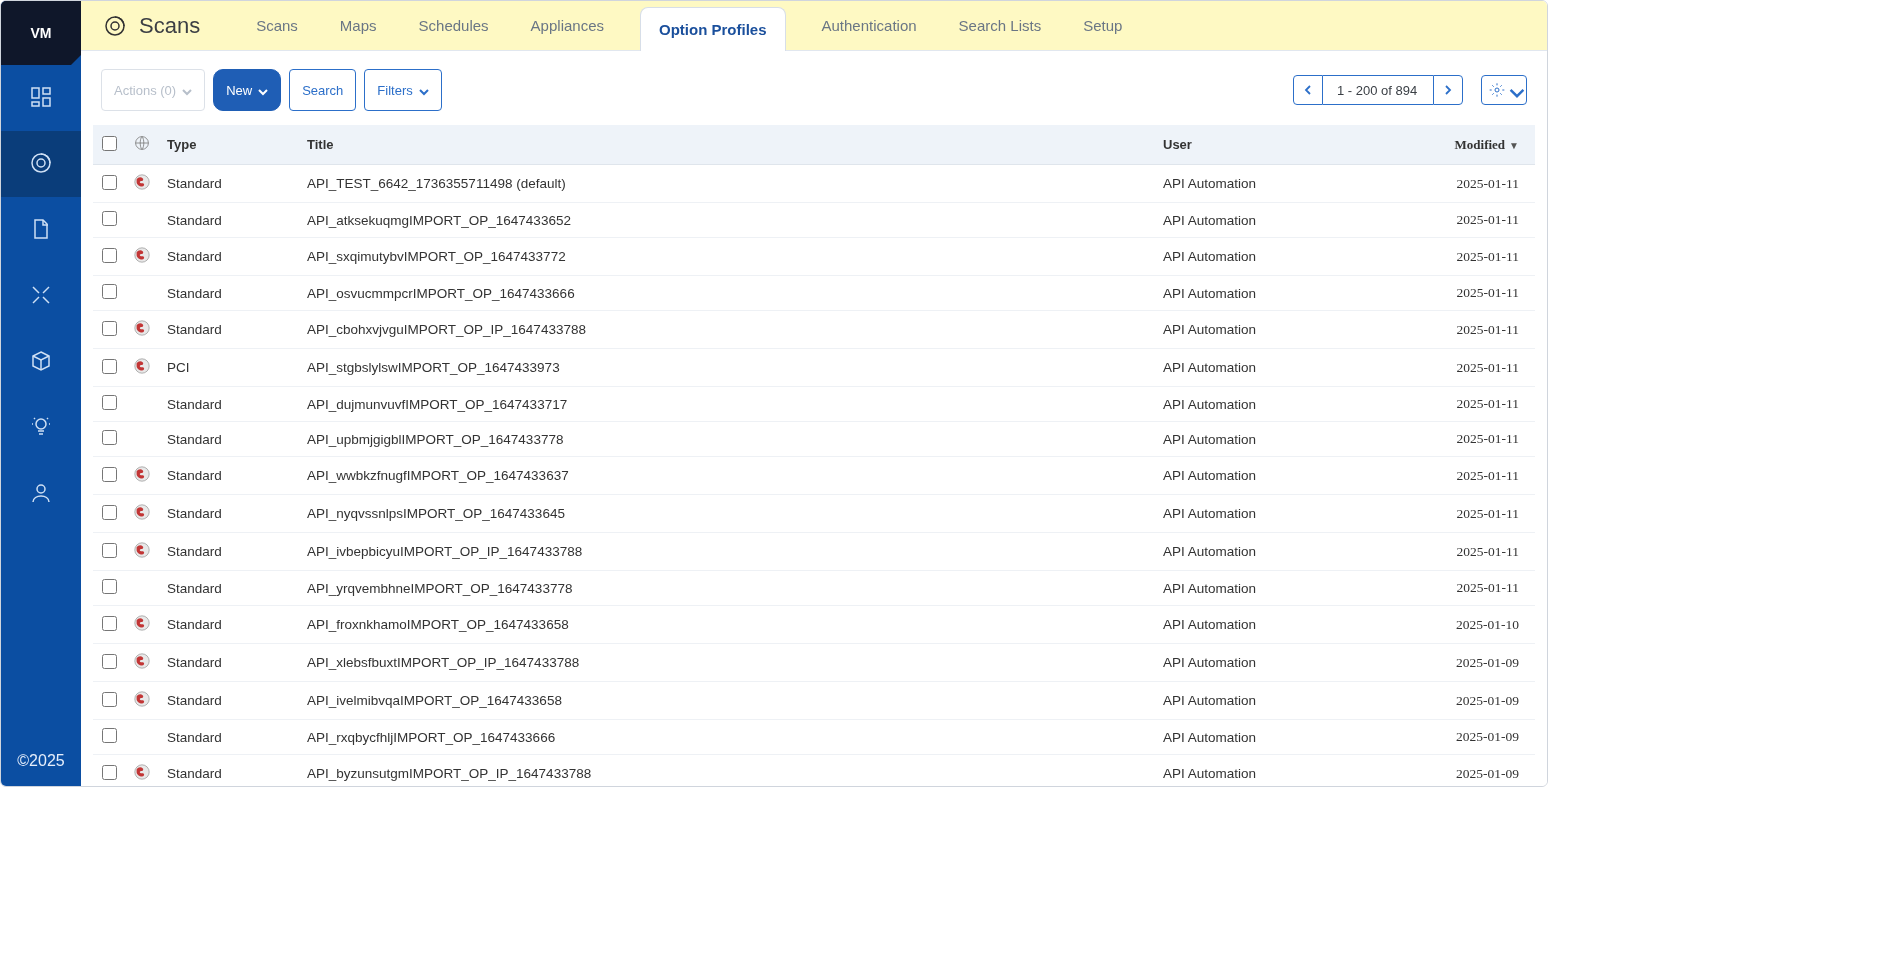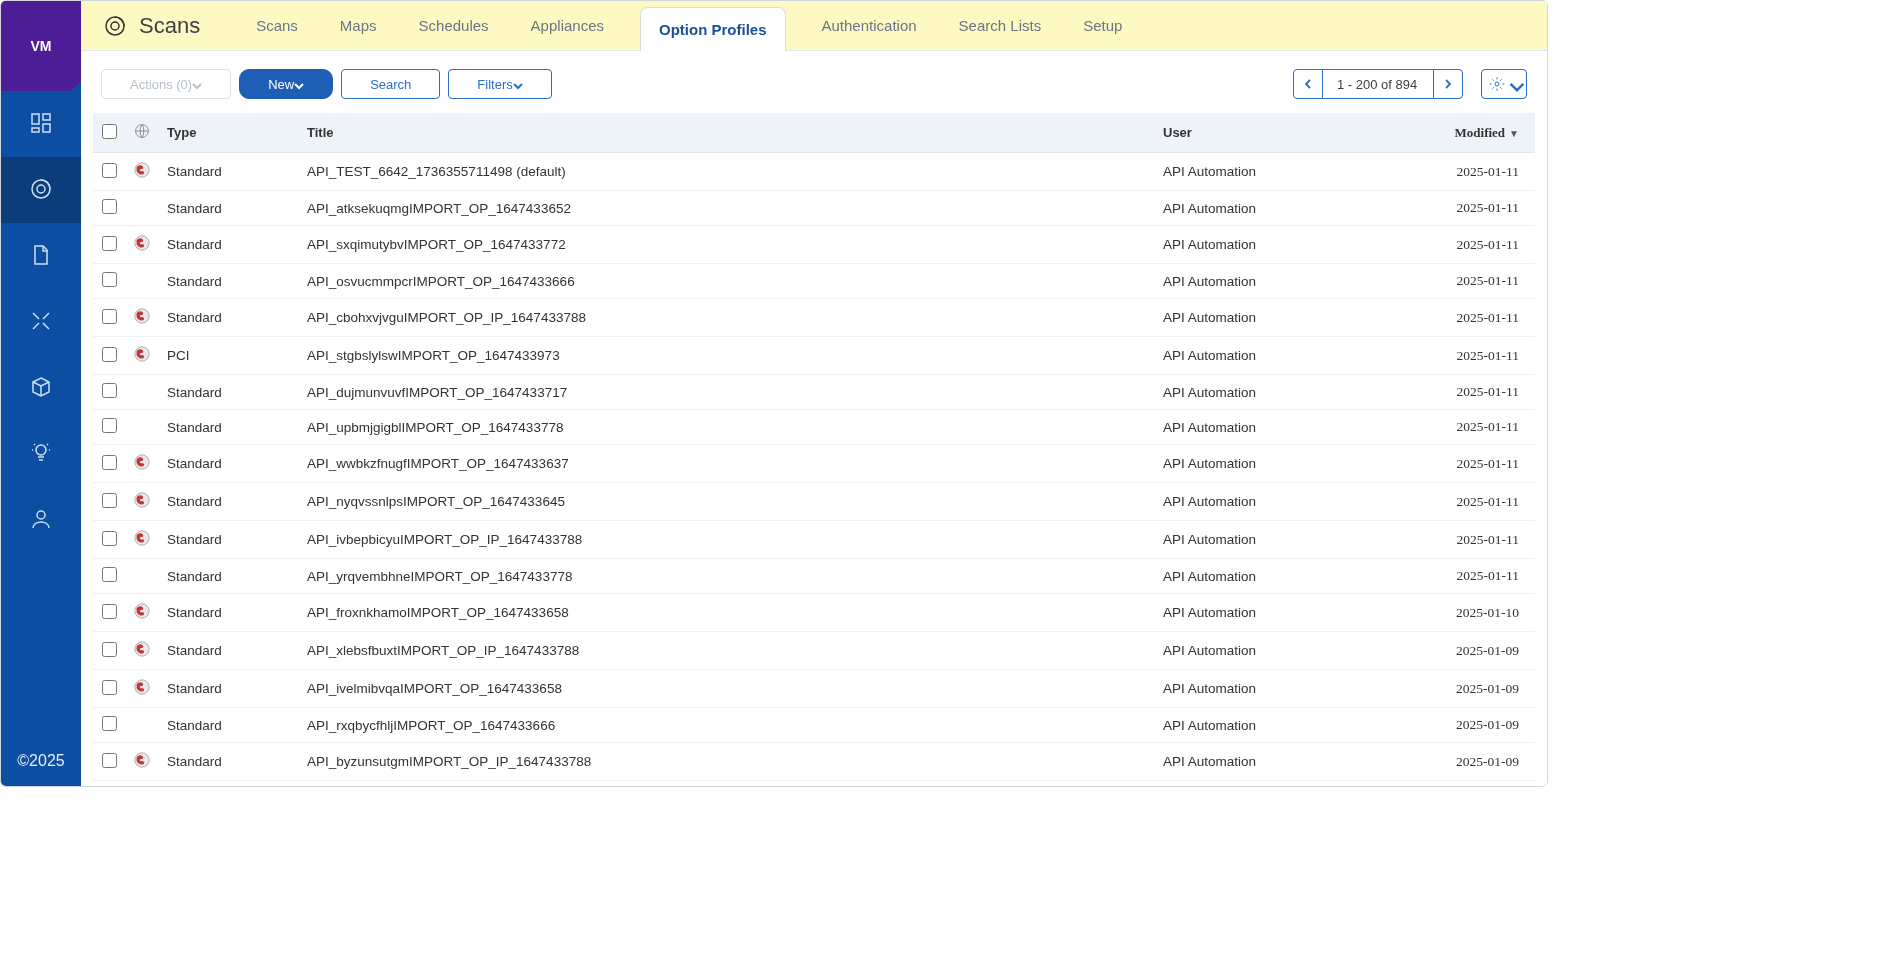--- a/index.html
+++ b/index.html
@@ -36,21 +36,21 @@
     width: 100%;
     height: 66px;
     display: flex;
     align-items: center;
     justify-content: center;
     font-size: 14px;
     font-weight: 600;
     cursor: pointer;
     position: relative;
   }
-  .sidebar-item.brand { height: 90px; background: #4c1d95; }
+  .sidebar-item.brand { height: 64px; background: #0f172a; }
   .sidebar-item.brand::after{
     content:"";
     position:absolute;
     right:0; bottom:0;
     width:0;height:0;
     border-left: 10px solid transparent;
     border-bottom: 10px solid #0b4ea2;
   }
   .sidebar-item.active { background: #0a3d7a; }
   .sidebar-icon svg { width: 24px; height: 24px; stroke: #cfe0f5; fill: none; stroke-width: 1.5; }
@@ -102,29 +102,29 @@
     align-self: flex-end;
   }
 
   
   .toolbar {
     display: flex; align-items: center;
     padding: 18px 20px 14px 20px;
     gap: 8px;
   }
   .btn {
-    display: inline-flex; align-items: center; 
+    display: inline-flex; align-items: center; gap: 6px;
     border: 1px solid #2c6fc9;
     color: #2c6fc9;
     background: #fff;
     border-radius: 4px;
-    padding: 6px 28px;
+    padding: 6px 12px;
     font-size: 13px;
     cursor: pointer;
-    height: 30px;
+    height: 42px;
   }
   .btn.disabled { color:#b7bfca; border-color:#dce1e8; cursor:default; }
   .btn.primary { background:#1f5eb5; color:#fff; border-color:#1f5eb5;border-radius:10px; }
   .chev-down { width:10px; height:10px; }
   .chev-down svg { width:10px; height:10px; stroke: currentColor; fill:none; stroke-width:2; }
 
   .toolbar-spacer { flex:1; }
   .pager { display:flex; align-items:center; gap:0; }
   .pager .pbtn {
     width:30px; height:30px; display:inline-flex; align-items:center; justify-content:center;

